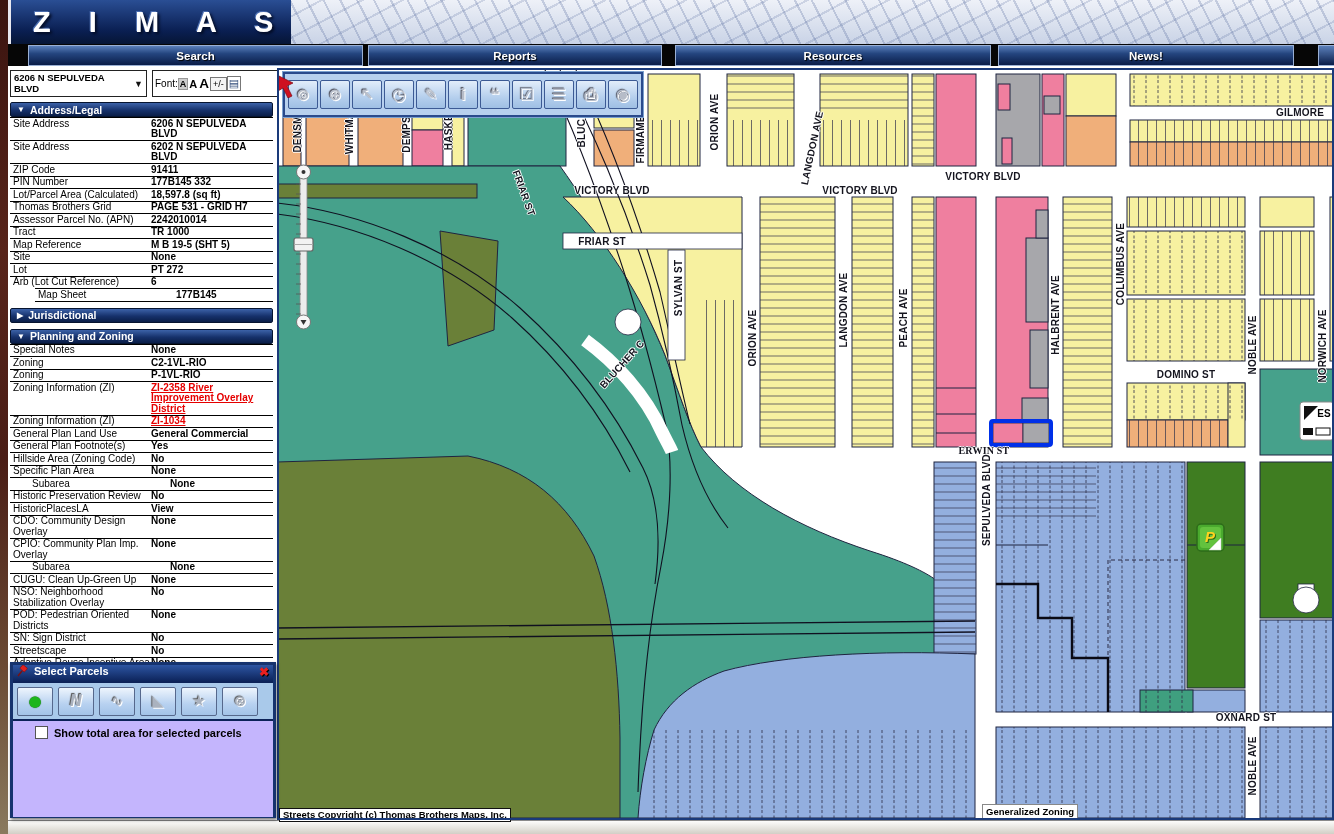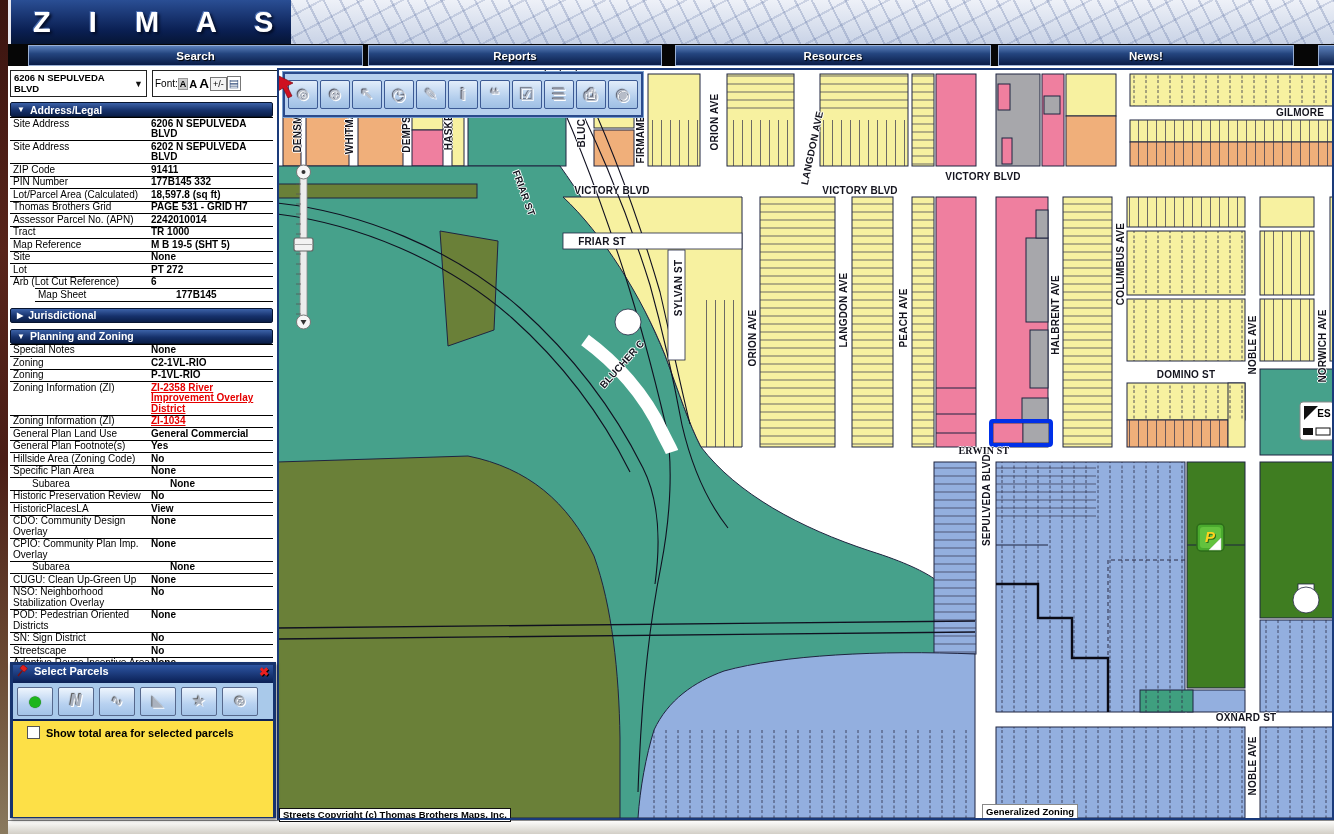--- a/index.html
+++ b/index.html
@@ -73,21 +73,21 @@
     color:#fff;font-size:11px;font-weight:bold;padding:0 4px;gap:5px;}
   .sp-close{margin-left:auto;color:#e82020;font-weight:bold;font-size:12px;cursor:pointer;
     text-shadow:1px 1px 0 #000;}
   .sp-pin{width:12px;height:12px;display:inline-block;cursor:pointer;}
   .sp-tools{height:36px;background:#a9c9ea;border-top:1px solid #0c2258;border-bottom:2px solid #0c2258;
     display:flex;align-items:center;gap:5px;padding:0 4px;}
   .sp-tool{width:36px;height:29px;border:1px solid #56688c;border-radius:2px;cursor:pointer;
     background:linear-gradient(#eef5fd,#b7d1f0 60%,#a3c3e8);display:flex;align-items:center;justify-content:center;padding:0;}
   .sp-glyph{font-size:15px;color:#aab2bf;font-weight:bold;font-style:italic;
     text-shadow:1px 1px 0 #fff,-1px -1px 1px #555;font-family:"DejaVu Sans",sans-serif;}
-  .sp-body{background:#fde047;height:86px;padding:5px 14px;}
+  .sp-body{background:#c4b5fd;height:86px;padding:5px 22px;}
   .sp-body label{display:flex;align-items:center;gap:6px;font-size:11px;font-weight:600;cursor:pointer;}
   .cb{width:11px;height:11px;border:1px solid #555;background:#fff;display:inline-block;flex-shrink:0;}
 
   
   .map-svg{position:absolute;left:277px;top:68px;}
   .map-border{position:absolute;left:277px;top:68px;width:1057px;height:752px;
     border:2px solid #1a3a7a;box-sizing:border-box;pointer-events:none;z-index:6;}
   .map-toolbar{position:absolute;left:283px;top:72px;height:37px;z-index:5;
     background:#b7d0ee;border:2px solid #2a4a8c;outline:1px solid #7aa0cf;
     display:flex;align-items:center;gap:2px;padding:2px 3px;}

